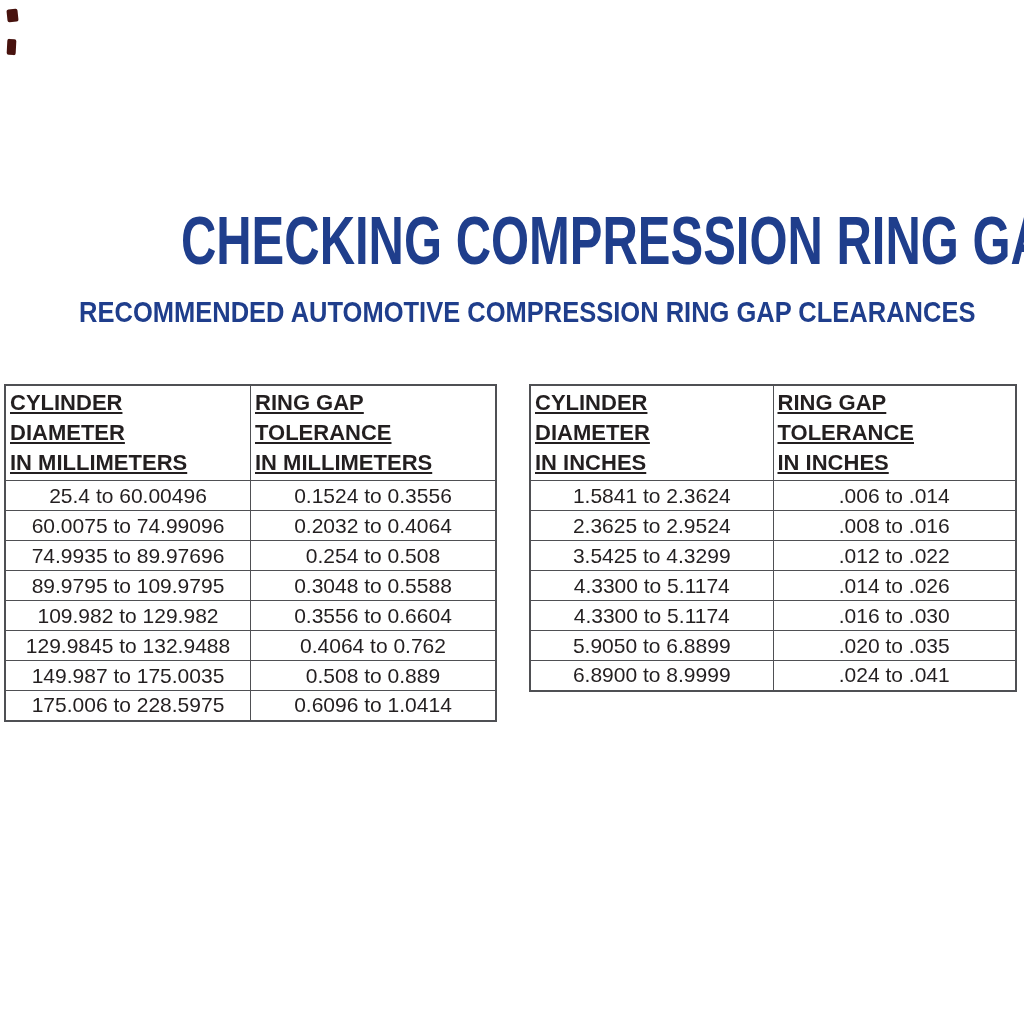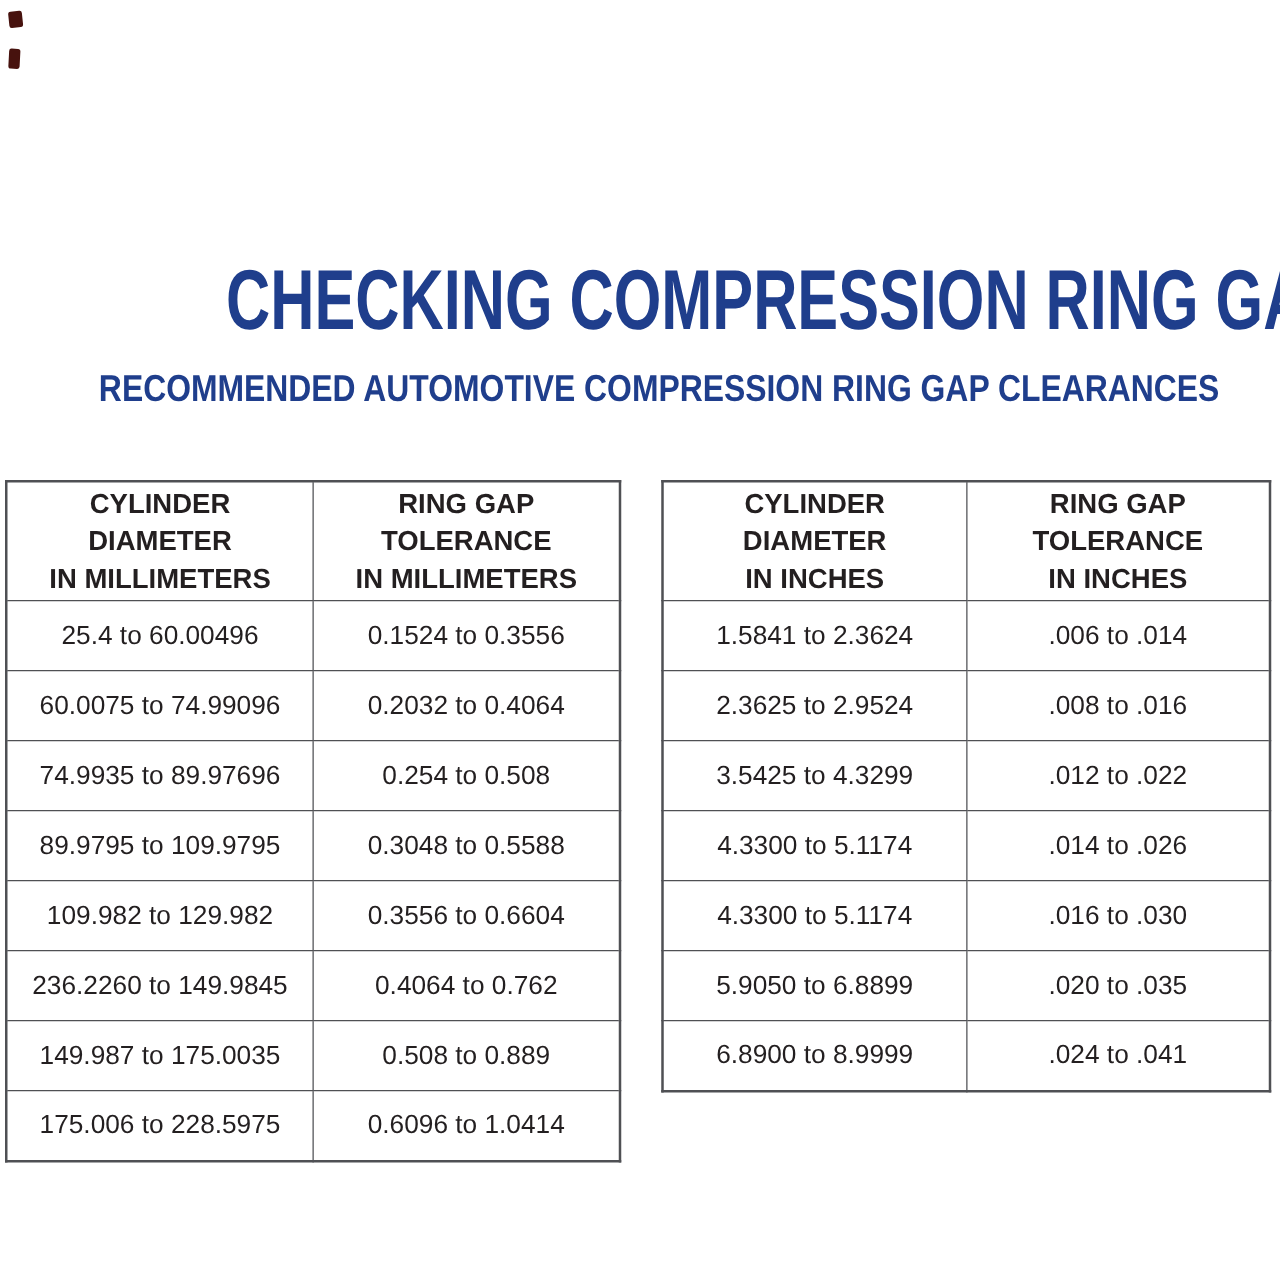--- a/index.html
+++ b/index.html
@@ -71,27 +71,28 @@
   #table-inches { width: 488px; }
   table.spec-table, table.spec-table th, table.spec-table td {
     border: 1.5px solid var(--border-gray, #4f5054);
   }
   table.spec-table { border-width: 2px; }
   table.spec-table th {
     height: 94px;
     font-size: 22px;
     line-height: 30px;
     font-weight: 700;
-    text-align: center;
+    text-align: left;
     vertical-align: middle;
     color: var(--text-black, #231f20);
     padding: 2px 4px;
+    text-decoration: underline;
   }
   table.spec-table td {
-    height: 56px;
+    height: 30px;
     font-size: 21px;
     font-weight: 400;
     text-align: center;
     vertical-align: middle;
     color: var(--text-black, #231f20);
     padding: 0 18px;
     white-space: nowrap;
   }
 </style>
 </head>
@@ -136,21 +137,21 @@
         </tr>
         <tr>
           <td>89.9795 to 109.9795</td>
           <td>0.3048 to 0.5588</td>
         </tr>
         <tr>
           <td>109.982 to 129.982</td>
           <td>0.3556 to 0.6604</td>
         </tr>
         <tr>
-          <td>236.2260 to 149.9845</td>
+          <td>129.9845 to 132.9488</td>
           <td>0.4064 to 0.762</td>
         </tr>
         <tr>
           <td>149.987 to 175.0035</td>
           <td>0.508 to 0.889</td>
         </tr>
         <tr>
           <td>175.006 to 228.5975</td>
           <td>0.6096 to 1.0414</td>
         </tr>

